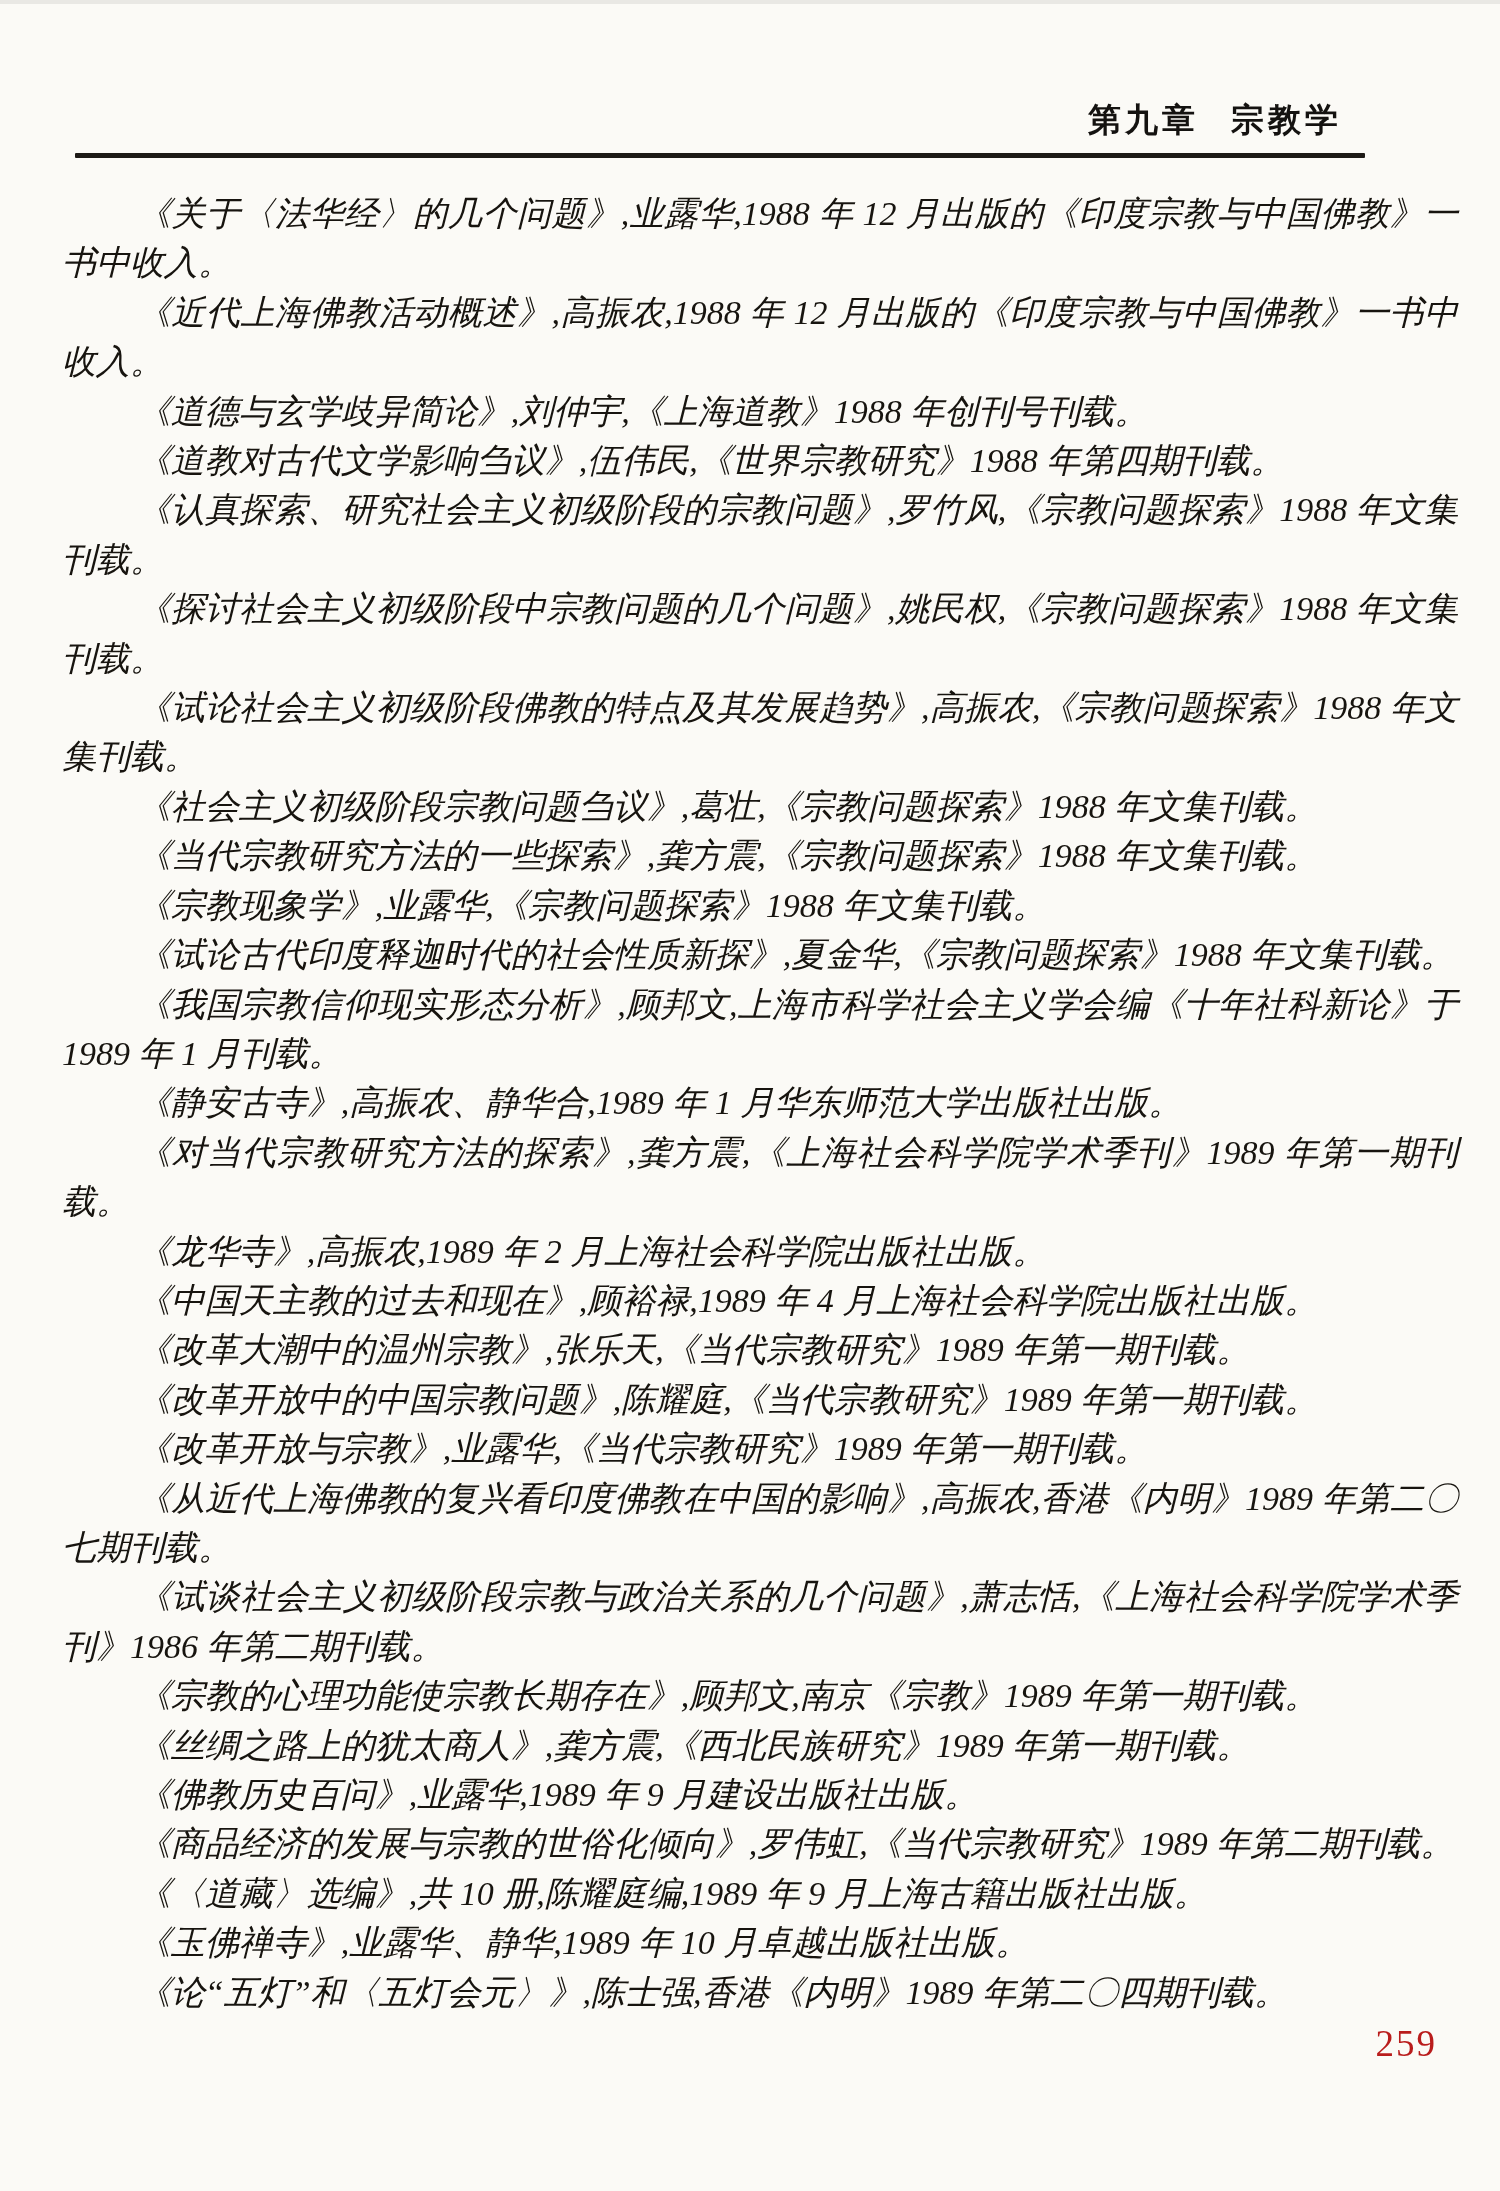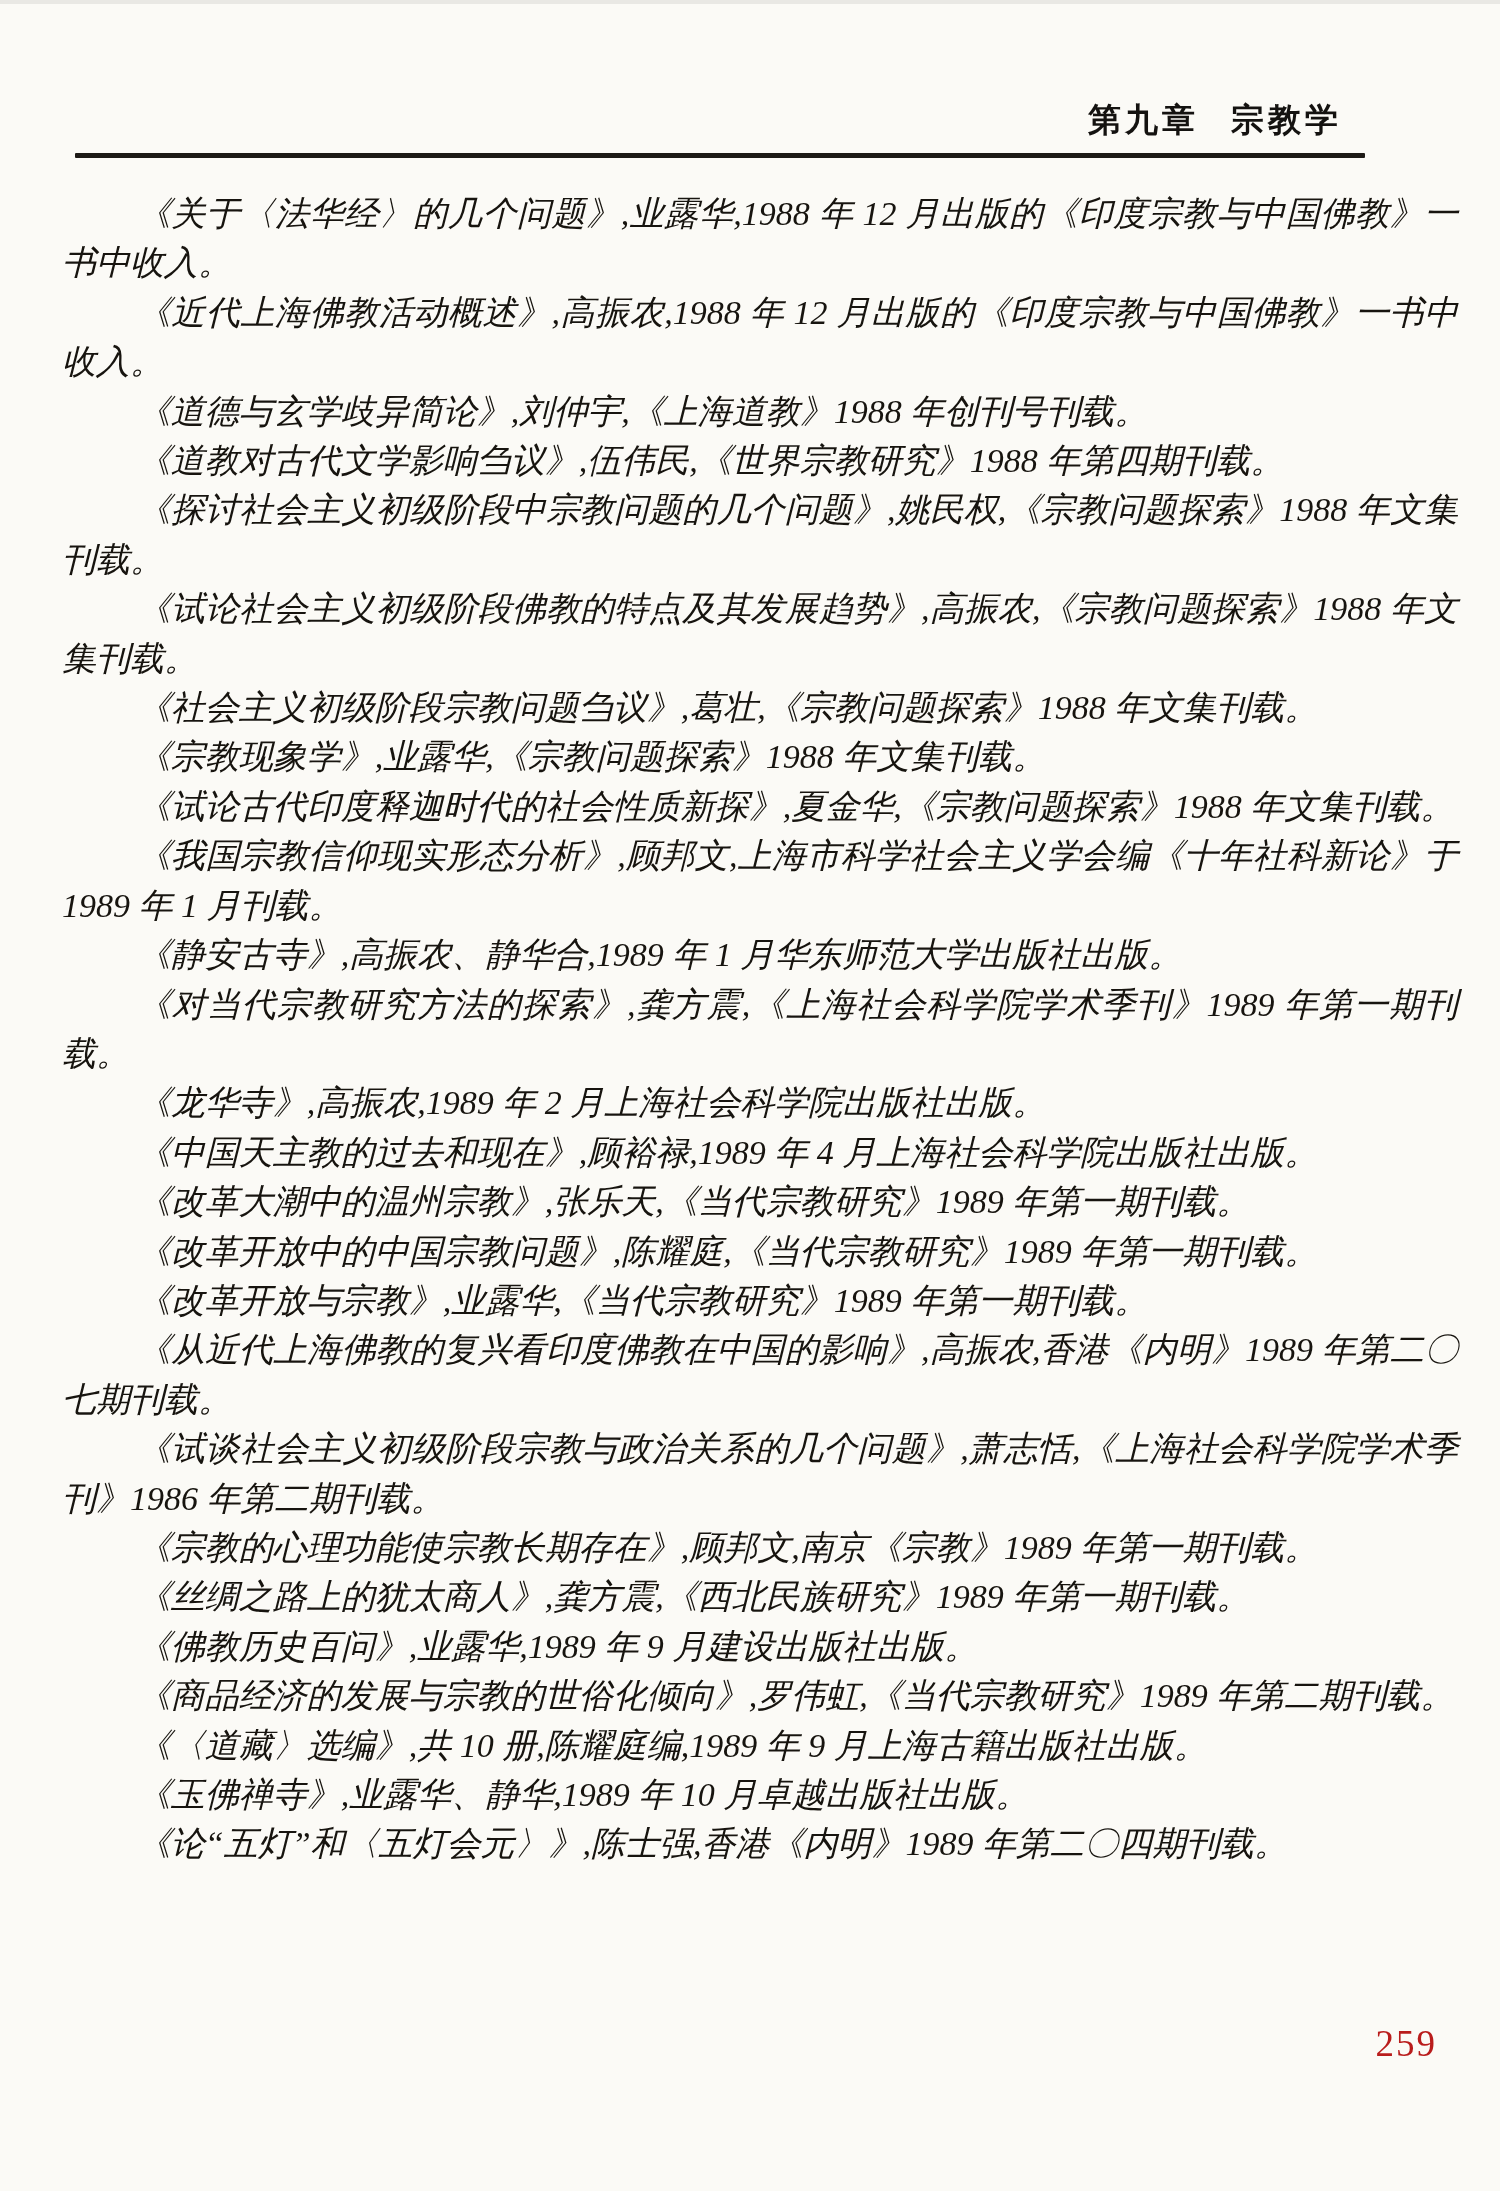--- a/index.html
+++ b/index.html
@@ -76,23 +76,25 @@
     <span>第九章</span><span class="head-gap"></span><span>宗教学</span>
   </div>
 
   <div class="header-rule"></div>
 
   <main class="entries">
       <p class="entry">《关于〈法华经〉的几个问题》,业露华,1988 年 12 月出版的《印度宗教与中国佛教》一书中收入。</p>
       <p class="entry">《近代上海佛教活动概述》,高振农,1988 年 12 月出版的《印度宗教与中国佛教》一书中收入。</p>
       <p class="entry">《道德与玄学歧异简论》,刘仲宇,《上海道教》1988 年创刊号刊载。</p>
       <p class="entry">《道教对古代文学影响刍议》,伍伟民,《世界宗教研究》1988 年第四期刊载。</p>
+      <p class="entry">《认真探索、研究社会主义初级阶段的宗教问题》,罗竹风,《宗教问题探索》1988 年文集刊载。</p>
       <p class="entry">《探讨社会主义初级阶段中宗教问题的几个问题》,姚民权,《宗教问题探索》1988 年文集刊载。</p>
       <p class="entry">《试论社会主义初级阶段佛教的特点及其发展趋势》,高振农,《宗教问题探索》1988 年文集刊载。</p>
       <p class="entry">《社会主义初级阶段宗教问题刍议》,葛壮,《宗教问题探索》1988 年文集刊载。</p>
+      <p class="entry">《当代宗教研究方法的一些探索》,龚方震,《宗教问题探索》1988 年文集刊载。</p>
       <p class="entry">《宗教现象学》,业露华,《宗教问题探索》1988 年文集刊载。</p>
       <p class="entry">《试论古代印度释迦时代的社会性质新探》,夏金华,《宗教问题探索》1988 年文集刊载。</p>
       <p class="entry">《我国宗教信仰现实形态分析》,顾邦文,上海市科学社会主义学会编《十年社科新论》于 1989 年 1 月刊载。</p>
       <p class="entry">《静安古寺》,高振农、静华合,1989 年 1 月华东师范大学出版社出版。</p>
       <p class="entry">《对当代宗教研究方法的探索》,龚方震,《上海社会科学院学术季刊》1989 年第一期刊载。</p>
       <p class="entry">《龙华寺》,高振农,1989 年 2 月上海社会科学院出版社出版。</p>
       <p class="entry">《中国天主教的过去和现在》,顾裕禄,1989 年 4 月上海社会科学院出版社出版。</p>
       <p class="entry">《改革大潮中的温州宗教》,张乐天,《当代宗教研究》1989 年第一期刊载。</p>
       <p class="entry">《改革开放中的中国宗教问题》,陈耀庭,《当代宗教研究》1989 年第一期刊载。</p>
       <p class="entry">《改革开放与宗教》,业露华,《当代宗教研究》1989 年第一期刊载。</p>

